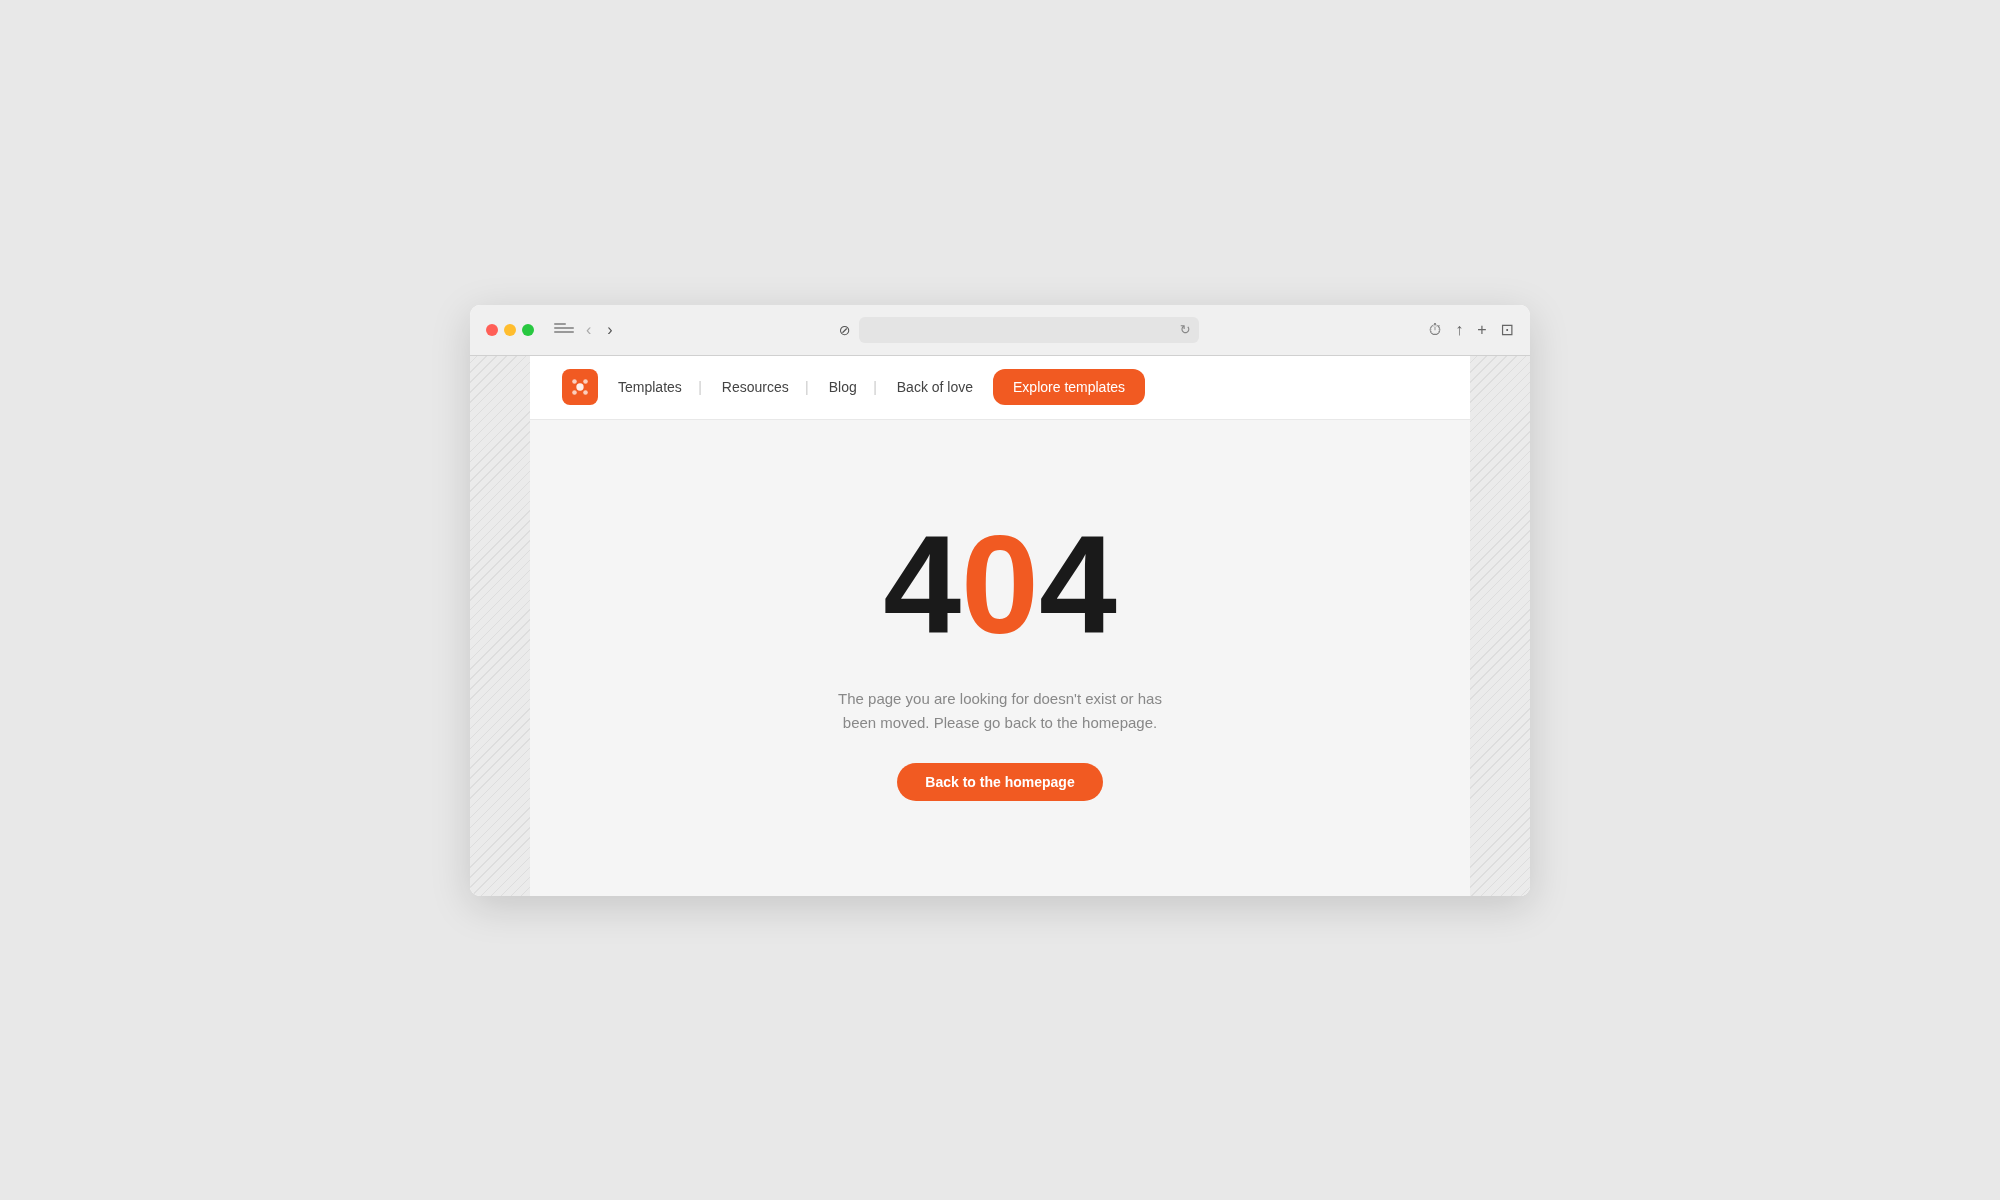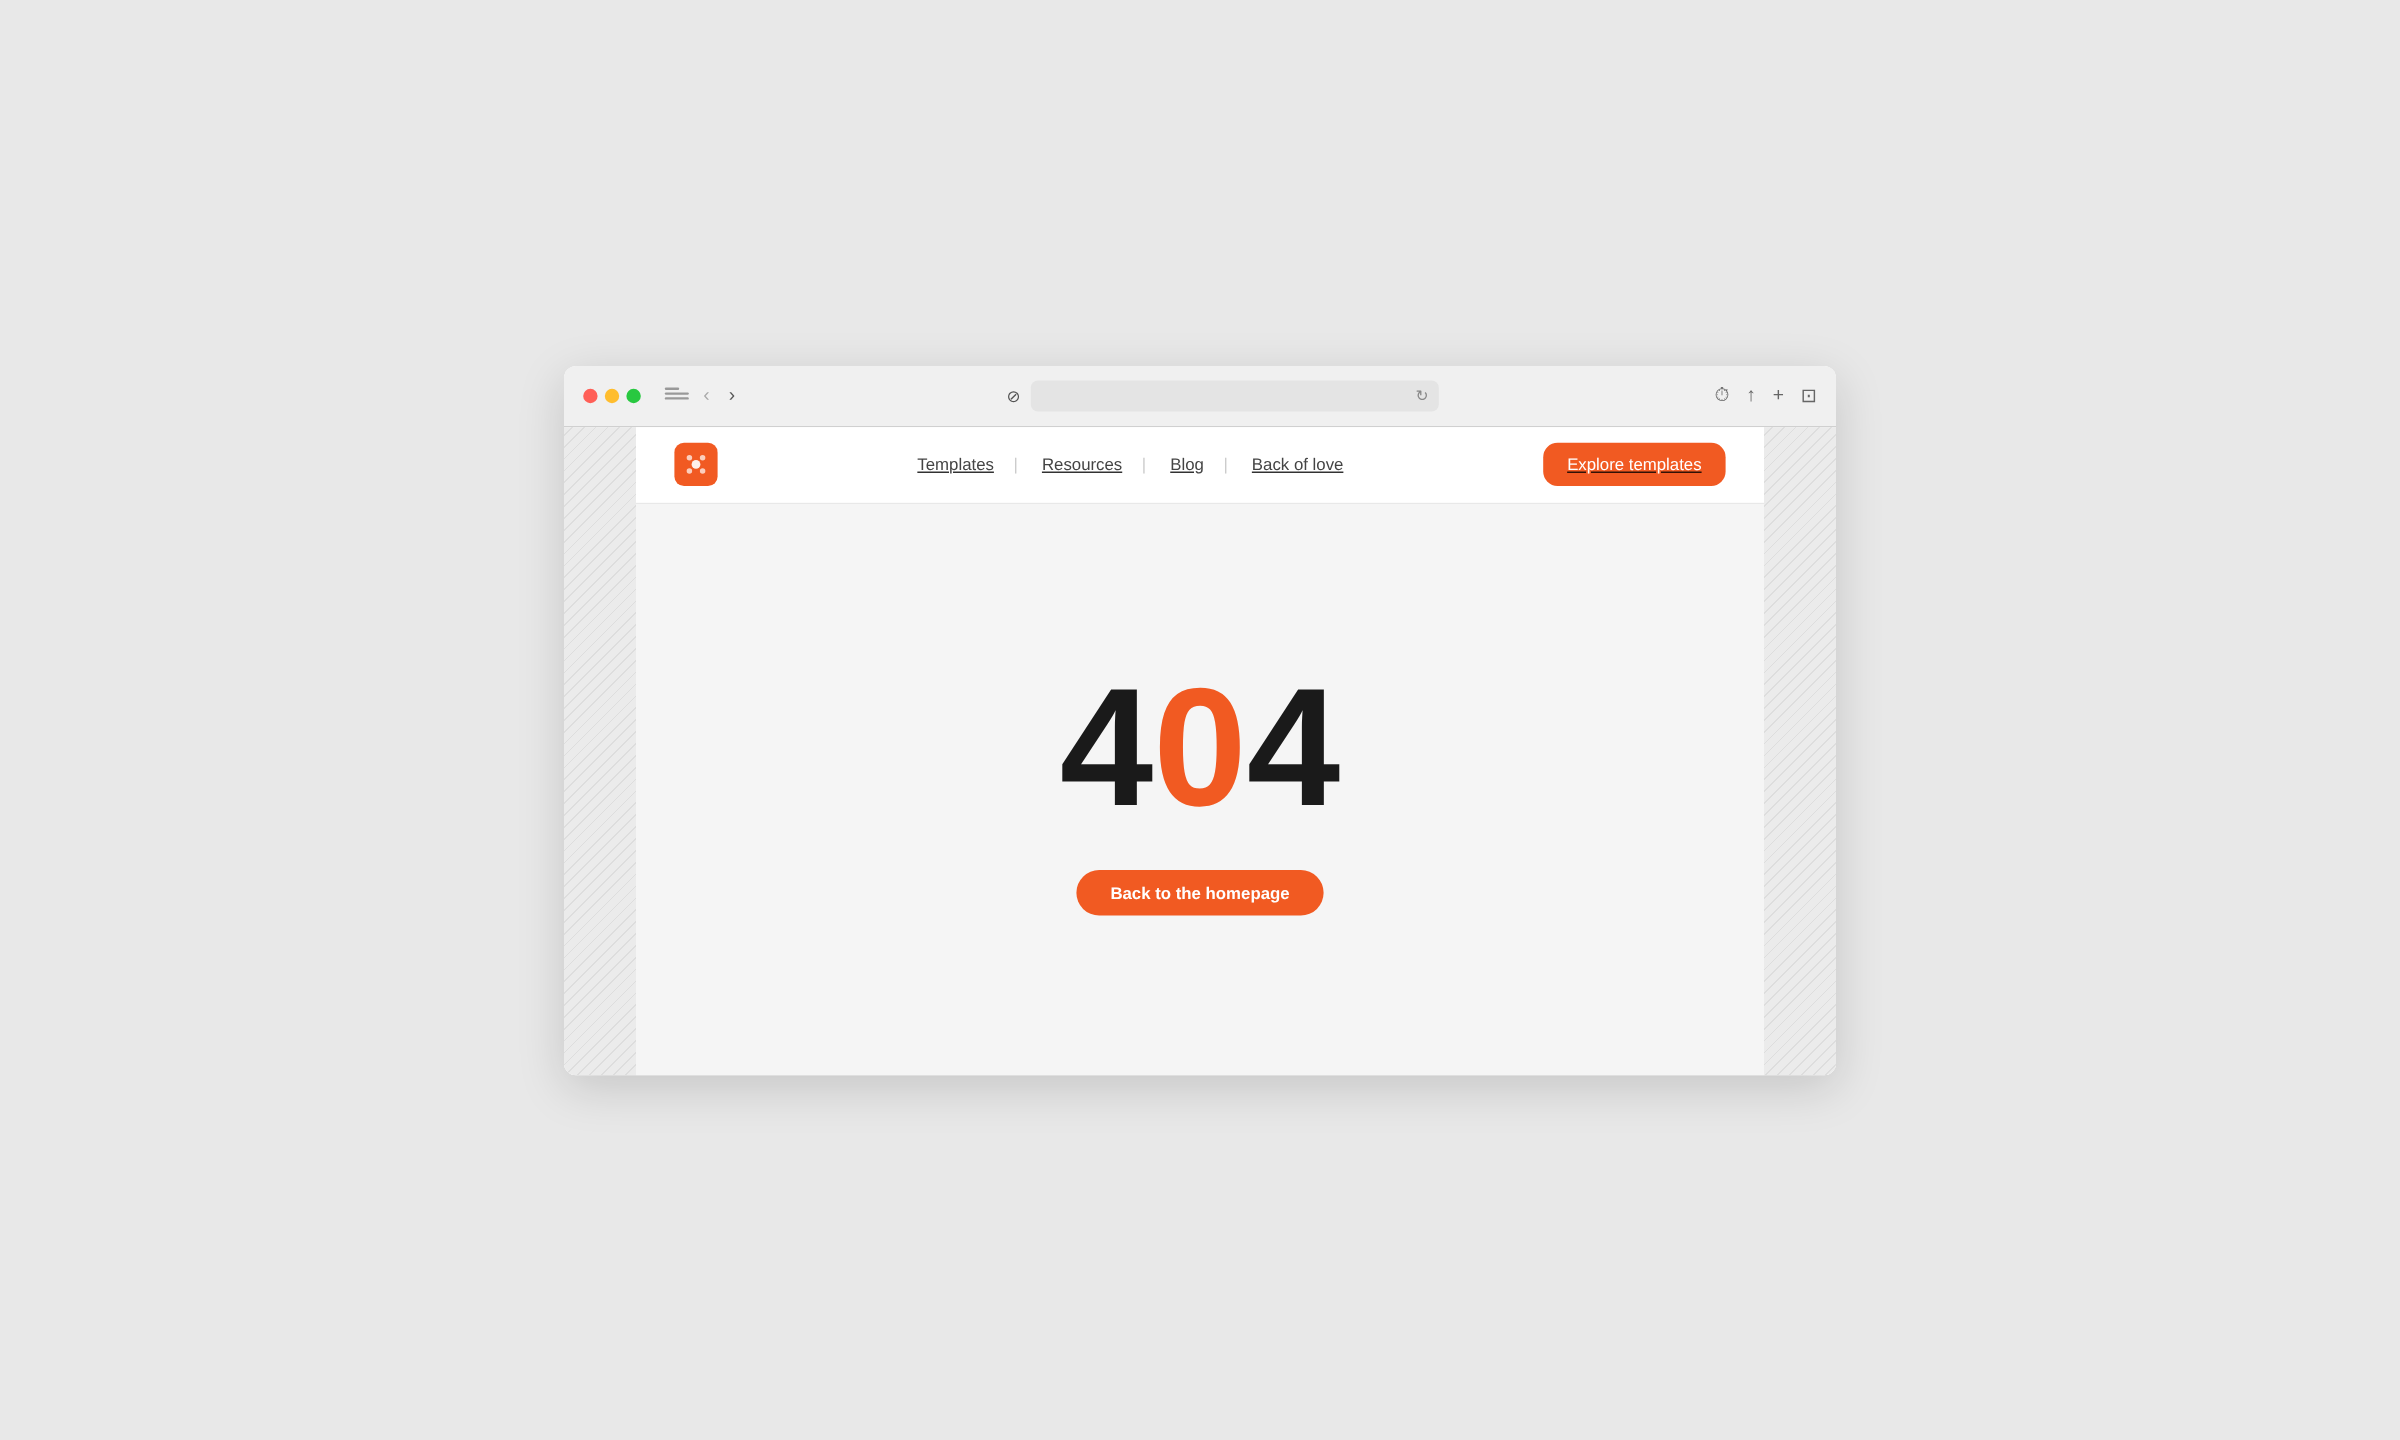--- a/index.html
+++ b/index.html
@@ -152,22 +152,20 @@
     }
 
     
     .navbar {
       background: #ffffff;
       border-bottom: 1px solid #e8e8e8;
       padding: 0 32px;
       height: 64px;
       display: flex;
       align-items: center;
-      justify-content: space-between;
-      text-decoration: underline;
     }
 
     .logo-wrap {
       display: flex;
       align-items: center;
     }
 
     .logo-icon {
       width: 36px;
       height: 36px;
@@ -335,20 +333,21 @@
           <button class="explore-btn">Explore templates</button>
         </nav>
 
         <div class="error-section">
           <div class="error-404">
             <span class="error-4-left">4</span>
             <span class="error-o">0</span>
             <span class="error-4-right">4</span>
           </div>
 
+          <p class="error-description">The page you are looking for doesn't exist or has been moved. Please go back to the homepage.</p>
 
           <button class="back-home-btn">Back to the homepage</button>
         </div>
 
       </div>
 
       <div class="side-panel"></div>
 
     </div>
   </div>

